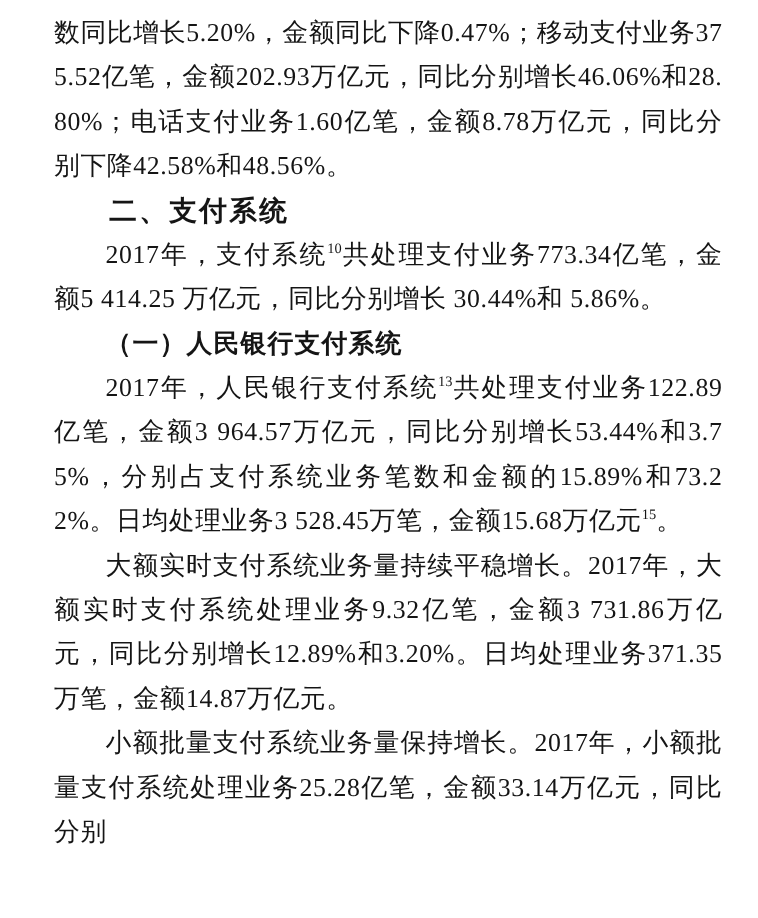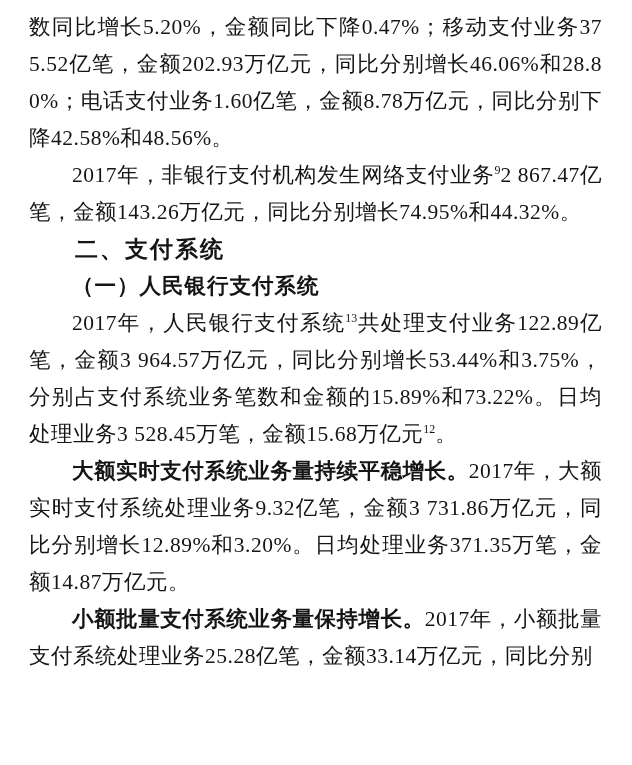--- a/index.html
+++ b/index.html
@@ -11,21 +11,21 @@
     width: 632px;
     height: 765px;
     overflow: hidden;
     font-family: "Liberation Serif", "DejaVu Serif", serif;
     color: #151515;
   }
   .page {
     box-sizing: border-box;
     width: 632px;
     height: 603px;
-    padding: 9px 30px 0 29px;
+    padding: 9px 30px 0 45px;
   }
   p.body {
     margin: 0;
     font-size: 21.5px;
     line-height: 37px;
     text-align: justify;
     text-indent: 2em;
     letter-spacing: 0.5px;
     word-break: break-all;
   }
@@ -44,45 +44,45 @@
   .heading-kai {
     margin: 0;
     font-size: 21.5px;
     line-height: 37px;
     font-weight: bold;
     font-family: Liberation Serif, serif;
     text-indent: 2em;
     letter-spacing: 1px;
   }
   .lead-bold {
-    font-weight: bold;
+    font-weight: normal;
     font-family: "Liberation Sans", "DejaVu Sans", sans-serif;
     letter-spacing: 0.5px;
     margin-top: 36px;
   }
   sup.fnref {
     font-size: 12px;
     line-height: 0;
     letter-spacing: 0;
     vertical-align: super;
   }
 </style>
 </head>
 <body>
 
 <div class="page">
 
   <p class="body noindent">数同比增长5.20%，金额同比下降0.47%；移动支付业务375.52亿笔，金额202.93万亿元，同比分别增长46.06%和28.80%；电话支付业务1.60亿笔，金额8.78万亿元，同比分别下降42.58%和48.56%。</p>
 
-  <p class="body"><span>2017年，非银行支付机构发生网络支付业务</span><sup class="fnref">9</sup><span>2 867.47亿笔，金额143.26万亿元，同比分别增长74.95%和44.32%。</span></p>
 
   <h2 class="heading-hei">二、支付系统</h2>
 
+  <p class="body"><span>2017年，支付系统</span><sup class="fnref">10</sup><span>共处理支付业务773.34亿笔，金额5 414.25 万亿元，同比分别增长 30.44%和 5.86%。</span></p>
 
   <h3 class="heading-kai">（一）人民银行支付系统</h3>
 
-  <p class="body"><span>2017年，人民银行支付系统</span><sup class="fnref">13</sup><span>共处理支付业务122.89亿笔，金额3 964.57万亿元，同比分别增长53.44%和3.75%，分别占支付系统业务笔数和金额的15.89%和73.22%。日均处理业务3 528.45万笔，金额15.68万亿元</span><sup class="fnref">12</sup><span>。</span></p>
+  <p class="body"><span>2017年，人民银行支付系统</span><sup class="fnref">13</sup><span>共处理支付业务122.89亿笔，金额3 964.57万亿元，同比分别增长53.44%和3.75%，分别占支付系统业务笔数和金额的15.89%和73.22%。日均处理业务3 528.45万笔，金额15.68万亿元</span><sup class="fnref">15</sup><span>。</span></p>
 
   <p class="body"><span class="lead-bold">大额实时支付系统业务量持续平稳增长。</span><span>2017年，大额实时支付系统处理业务9.32亿笔，金额3 731.86万亿元，同比分别增长12.89%和3.20%。日均处理业务371.35万笔，金额14.87万亿元。</span></p>
 
   <p class="body"><span class="lead-bold">小额批量支付系统业务量保持增长。</span><span>2017年，小额批量支付系统处理业务25.28亿笔，金额33.14万亿元，同比分别</span></p>
 
 </div>
 
 </body></html>

